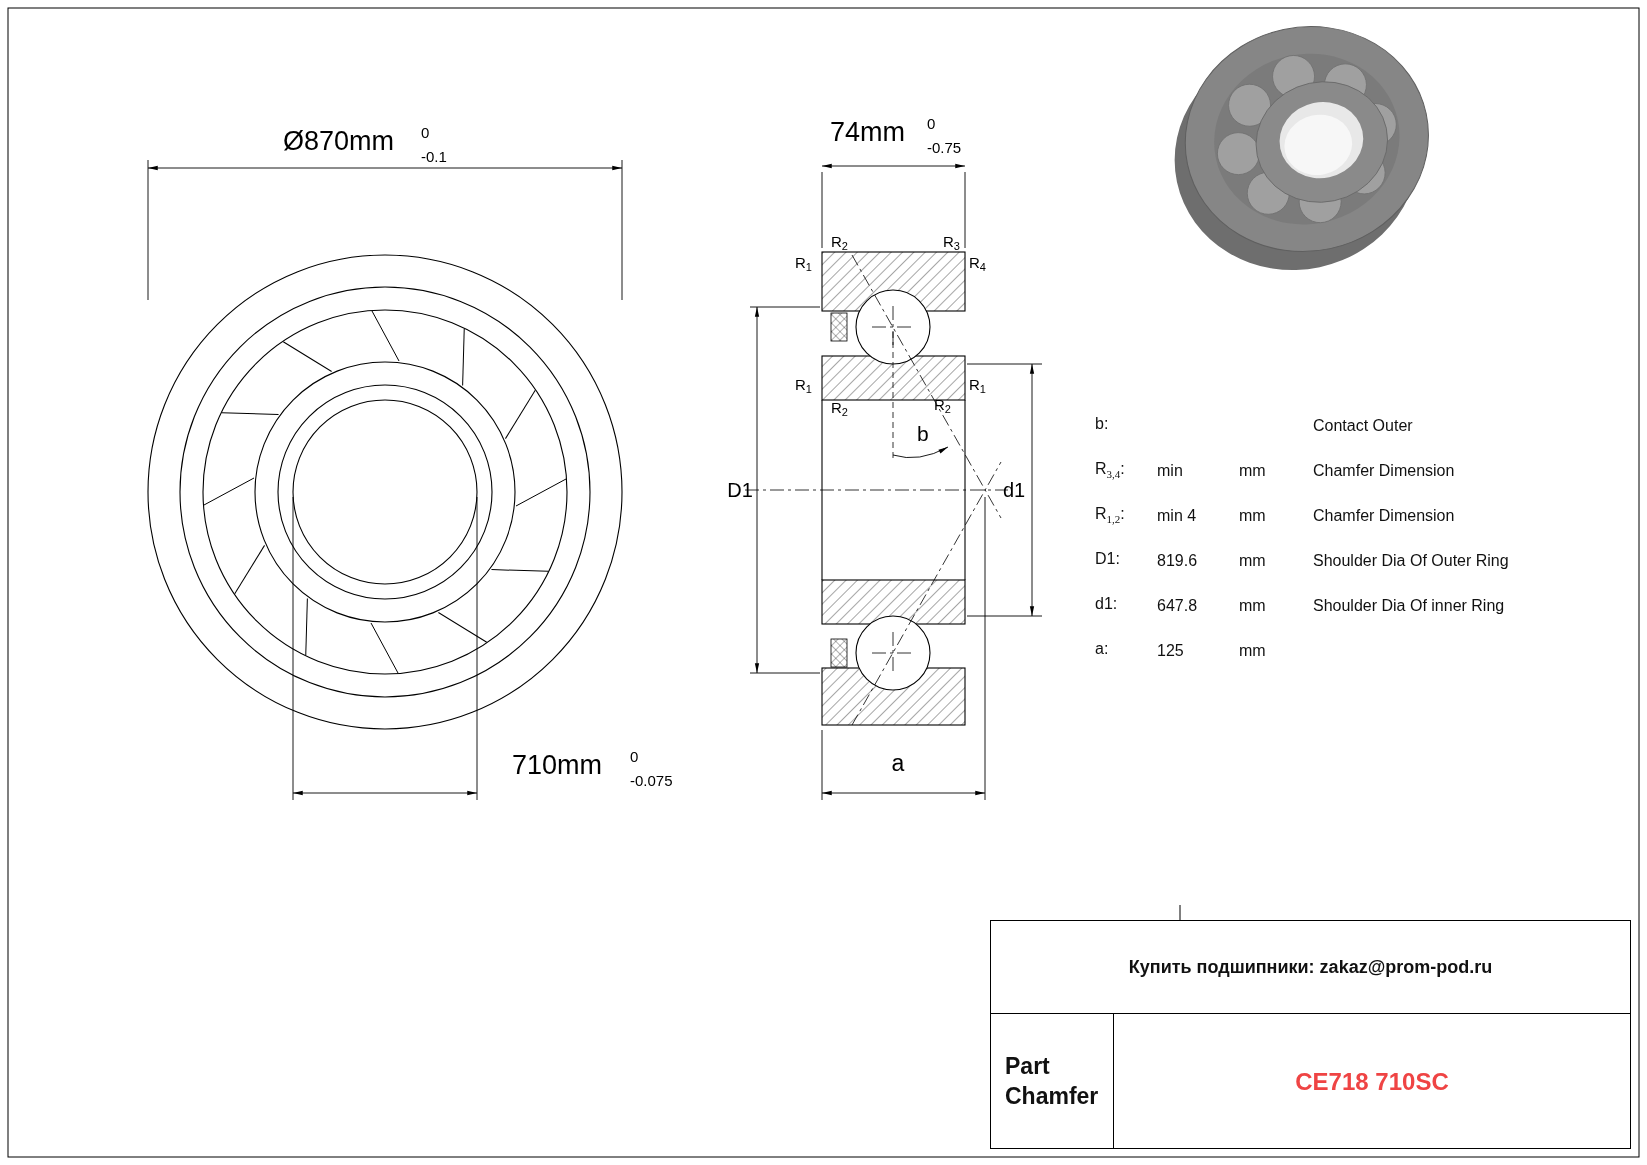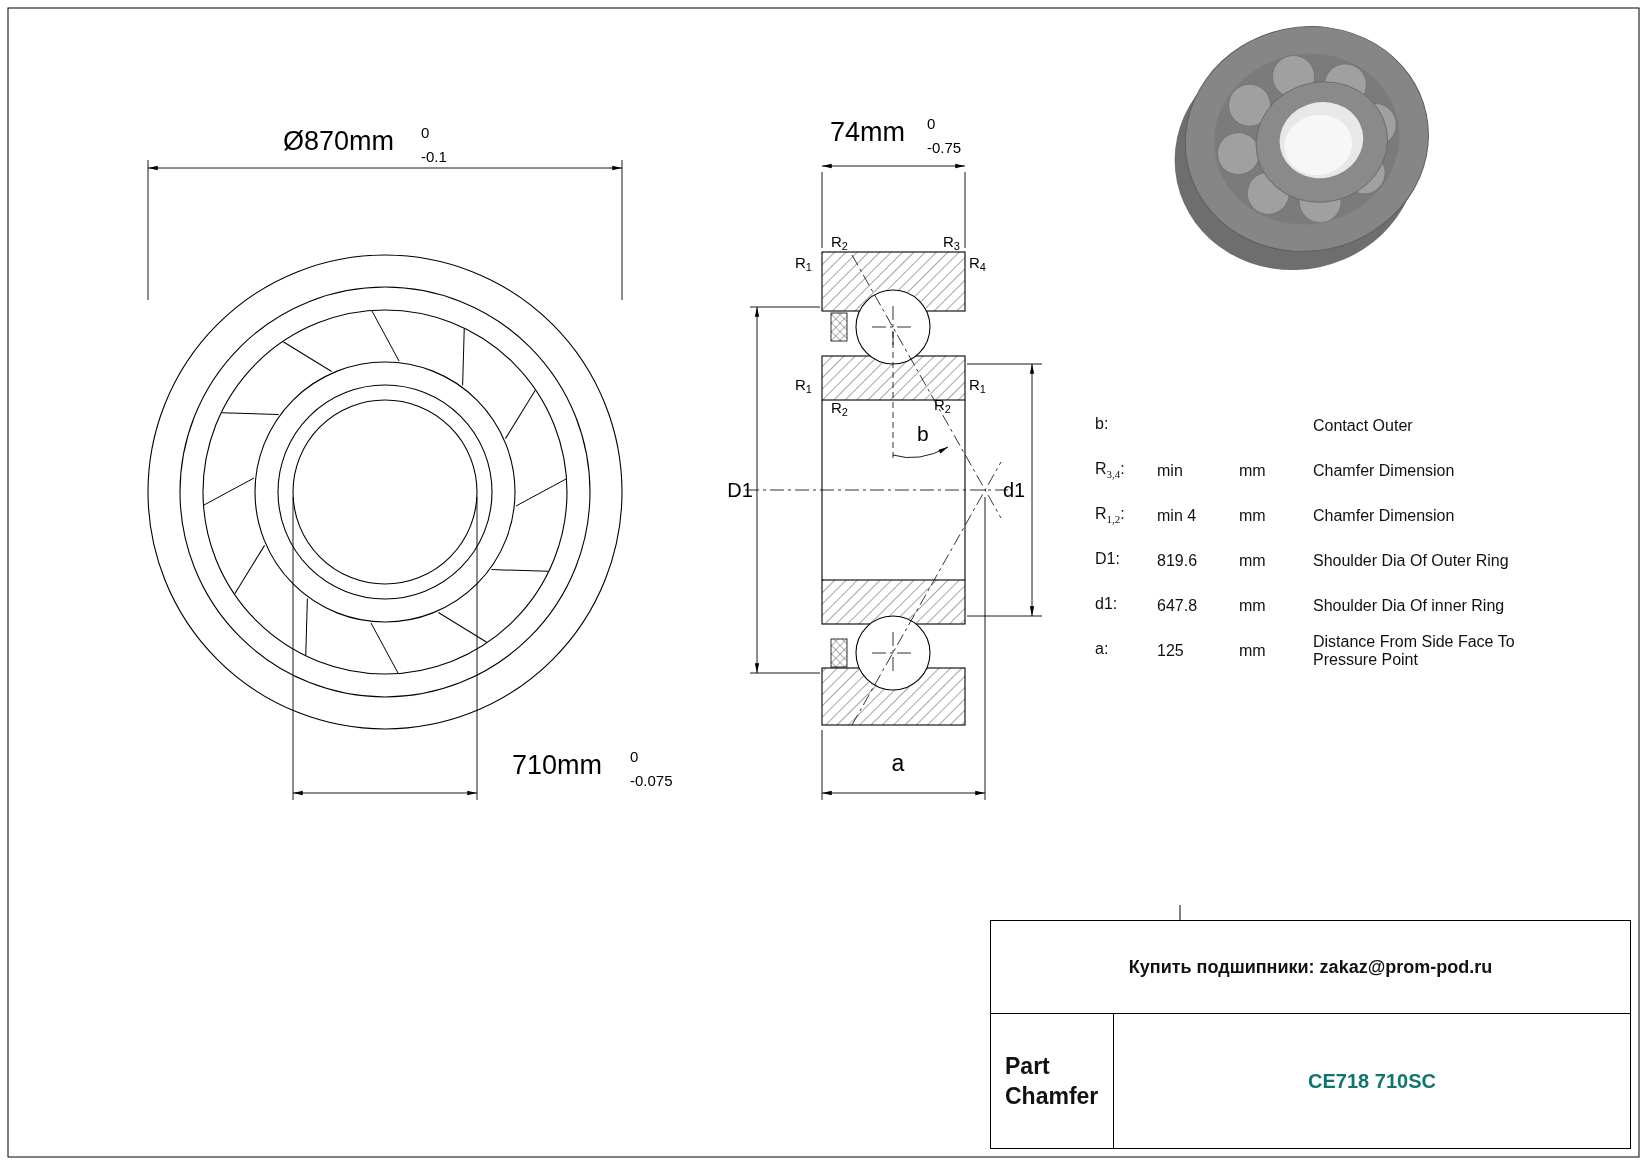--- a/index.html
+++ b/index.html
@@ -3,21 +3,21 @@
 <meta charset="utf-8">
 <style>
   html,body{margin:0;padding:0;background:#ffffff;}
   body{width:1647px;height:1165px;position:relative;font-family:"Liberation Sans",sans-serif;overflow:hidden;}
   svg{position:absolute;left:0;top:0;}
   svg text{font-family:"Liberation Sans",sans-serif;fill:#000;}
   .title-block{position:absolute;left:990px;top:920px;width:641px;height:229px;border:1px solid #000;display:flex;flex-direction:column;box-sizing:border-box;background:#fff0;font-weight:bold;}
   .tb-contact{height:92px;border-bottom:1px solid #000;display:flex;align-items:center;justify-content:center;font-size:18px;color:#111;}
   .tb-bottom{flex:1;display:flex;}
   .tb-part-label{width:108px;border-right:1px solid #000;display:flex;flex-direction:column;justify-content:center;padding-left:14px;font-size:23px;line-height:30px;color:#111;}
-  .tb-part-info{flex:1;display:flex;flex-direction:column;justify-content:center;align-items:center;font-size:20px;line-height:31px;color:#0f766e;}
+  .tb-part-info{flex:1;display:flex;flex-direction:column;justify-content:center;align-items:center;font-size:24px;line-height:31px;color:#ef4444;}
   .spec-table{position:absolute;left:1095px;top:403px;width:465px;font-size:16px;color:#111;}
   .spec-row{display:grid;grid-template-columns:62px 82px 74px 1fr;min-height:45px;align-items:center;}
   .spec-row sub{font-size:11px;font-family:Liberation Serif, serif;}
   .dimtext{font-size:27px;}
   .toltext{font-size:15px;}
 </style>
 </head>
 <body>
 
 <svg width="1647" height="1165" viewBox="0 0 1647 1165">
@@ -201,21 +201,20 @@
   <div class="spec-row">
     <span><span>d1</span><sub></sub><span>:</span></span>
     <span>647.8</span>
     <span>mm</span>
     <span>Shoulder Dia Of inner Ring</span>
   </div>
   <div class="spec-row">
     <span><span>a</span><sub></sub><span>:</span></span>
     <span>125</span>
     <span>mm</span>
-    <span>Distance From Side Face To Pressure Point</span>
   </div>
 </div>
 
 <div class="title-block">
   <div class="tb-contact">Купить подшипники: zakaz@prom-pod.ru</div>
   <div class="tb-bottom">
     <div class="tb-part-label">
       <div>Part</div>
       <div>Chamfer</div>
     </div>

